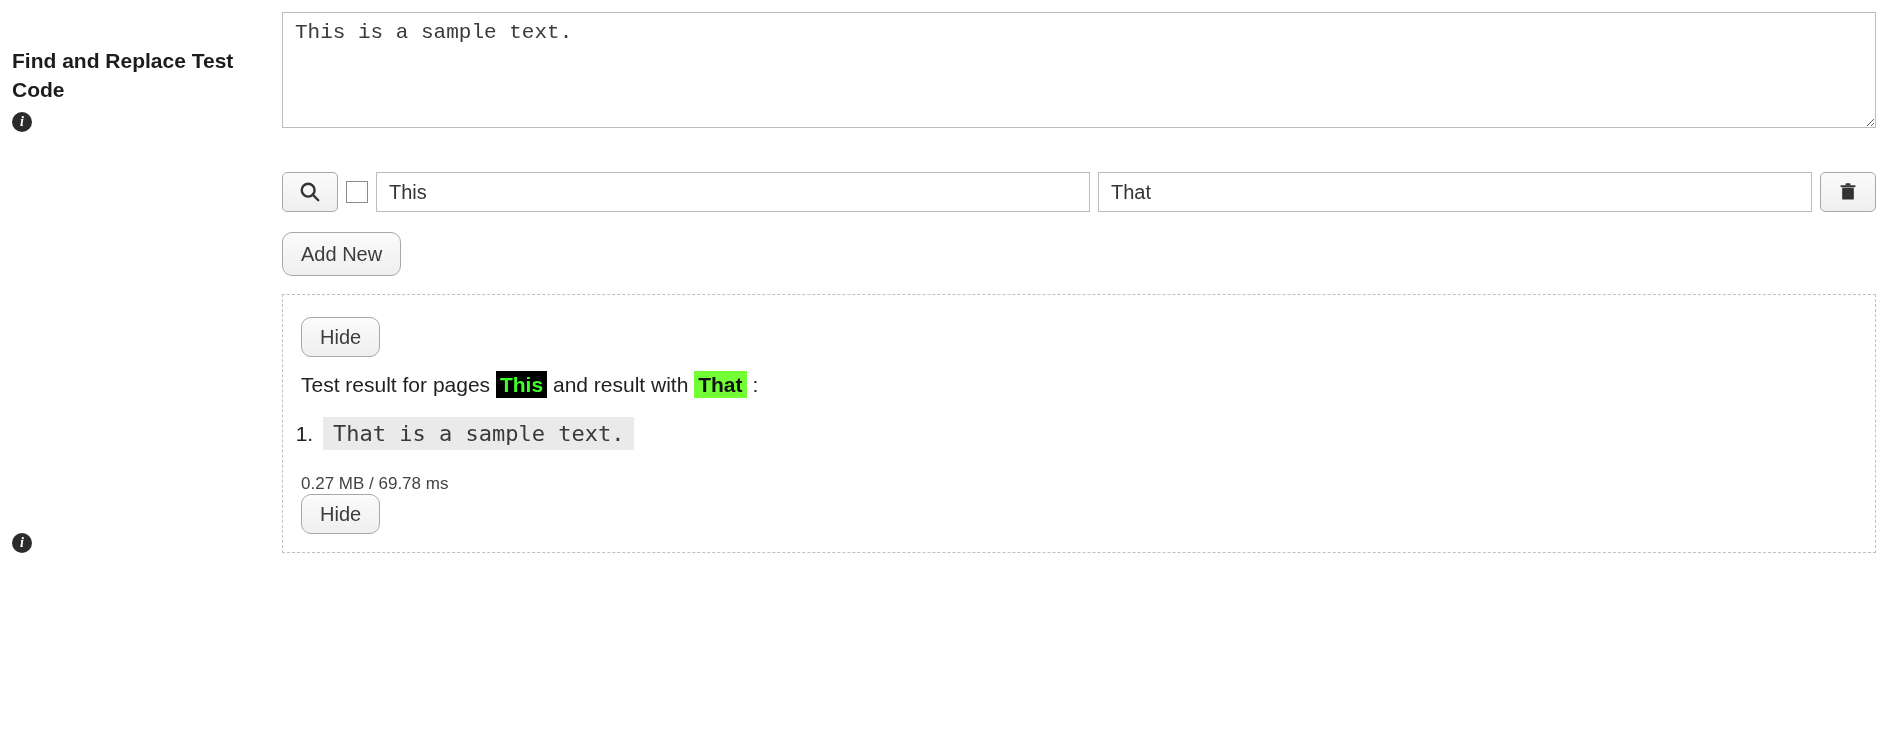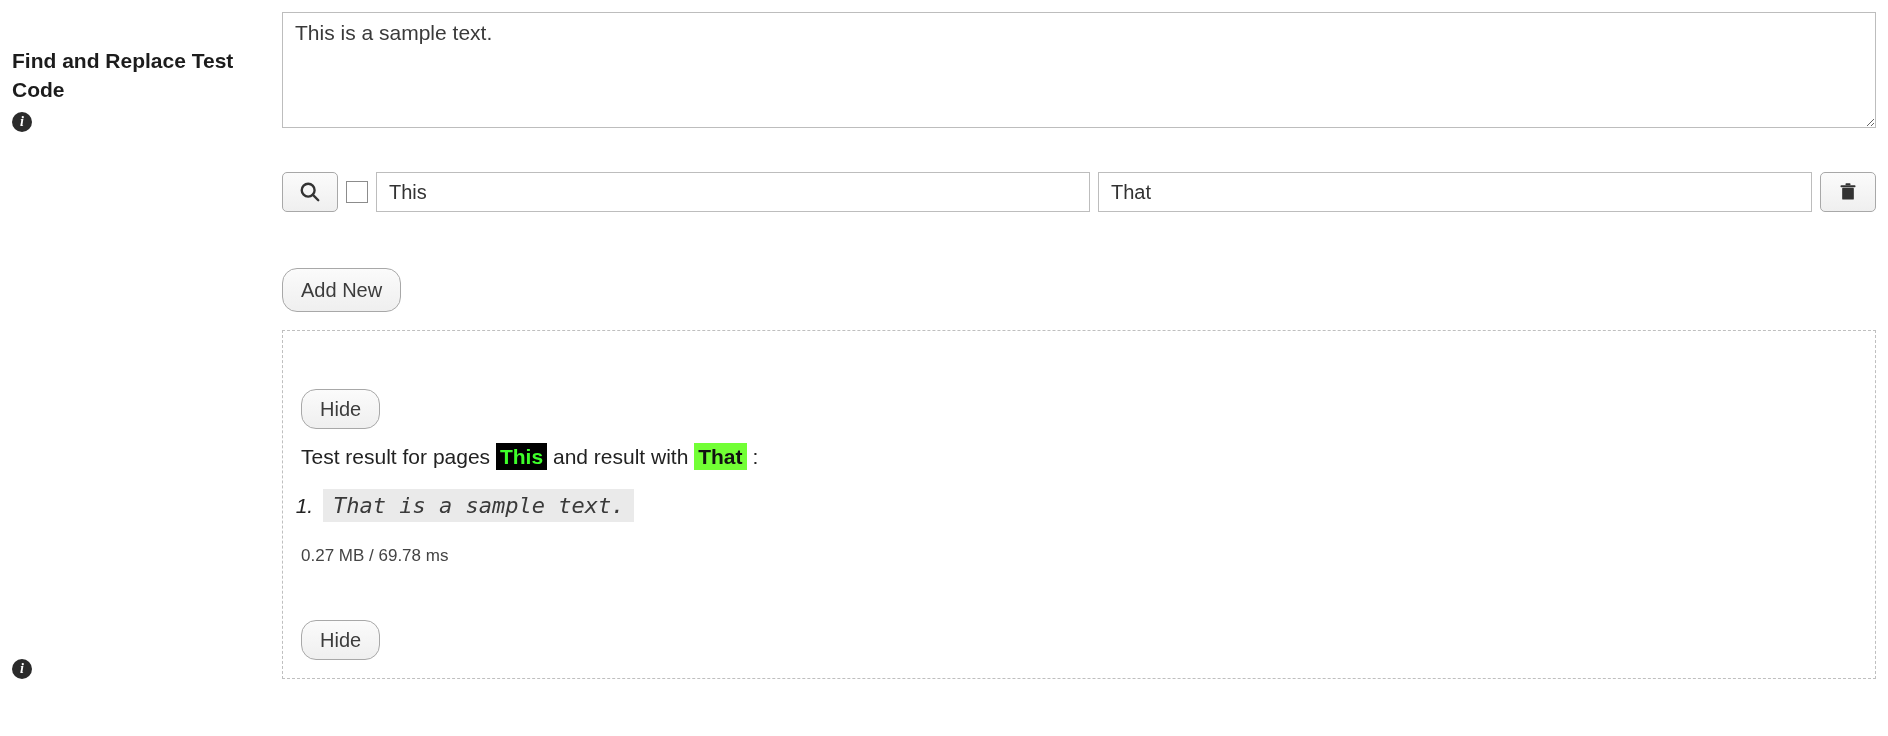--- a/index.html
+++ b/index.html
@@ -45,21 +45,21 @@
     .content-col {
       flex: 1 1 auto;
       min-width: 0;
     }
     .big-textarea {
       width: 100%;
       height: 116px;
       border: 1px solid #bdbdbd;
       padding: 8px 12px;
       font-size: 21px;
-      font-family: Liberation Sans, sans-serif;
+      font-family: Liberation Mono, monospace;
       color: #3a3a3a;
       resize: both;
       outline: none;
     }
     .controls-line {
       display: flex;
       align-items: stretch;
       gap: 8px;
       margin-bottom: 20px;
     }
@@ -101,26 +101,25 @@
     }
     .text-input.find { flex: 1 1 40%; }
     .text-input.replace { flex: 1 1 40%; }
     .plain-btn {
       display: inline-flex;
       align-items: center;
       justify-content: center;
       height: 44px;
       padding: 0 18px;
       border: 1px solid #a8a8a8;
-      border-radius: 15px;
+      border-radius: 10px;
       background: linear-gradient(#fbfbfb, #efefef);
       cursor: pointer;
       font-size: 20px;
       color: #3c3c3c;
-      margin-top: 36px;
     }
     .result-panel {
       border: 1.5px dashed #bfbfbf;
       padding: 22px 18px 18px;
       margin-top: 18px;
     }
     .result-sentence {
       font-size: 21px;
       margin: 16px 0 20px;
       color: #222;
@@ -137,35 +136,33 @@
       font-weight: 700;
       padding: 2px 4px;
     }
     ol.result-list {
       margin: 0 0 24px 18px;
       padding: 0;
     }
     ol.result-list li {
       font-size: 21px;
       margin-bottom: 12px;
-      font-style: italic;
     }
     ol.result-list li .result-code {
       display: inline-block;
       background: #eaeaea;
       font-family: ui-monospace, Menlo, Consolas, monospace;
       font-size: 22px;
       padding: 4px 10px;
       color: #3a3a3a;
       margin-left: 4px;
     }
     .stats {
       font-size: 17px;
       color: #444;
-      margin-bottom: 18px;
     }
     svg { display: block; }
   </style>
 </head>
 <body>
 
 <div class="row">
   <div class="label-col">
     <div class="label">Find and Replace Test Code</div>
     <span class="info-icon">i</span>

